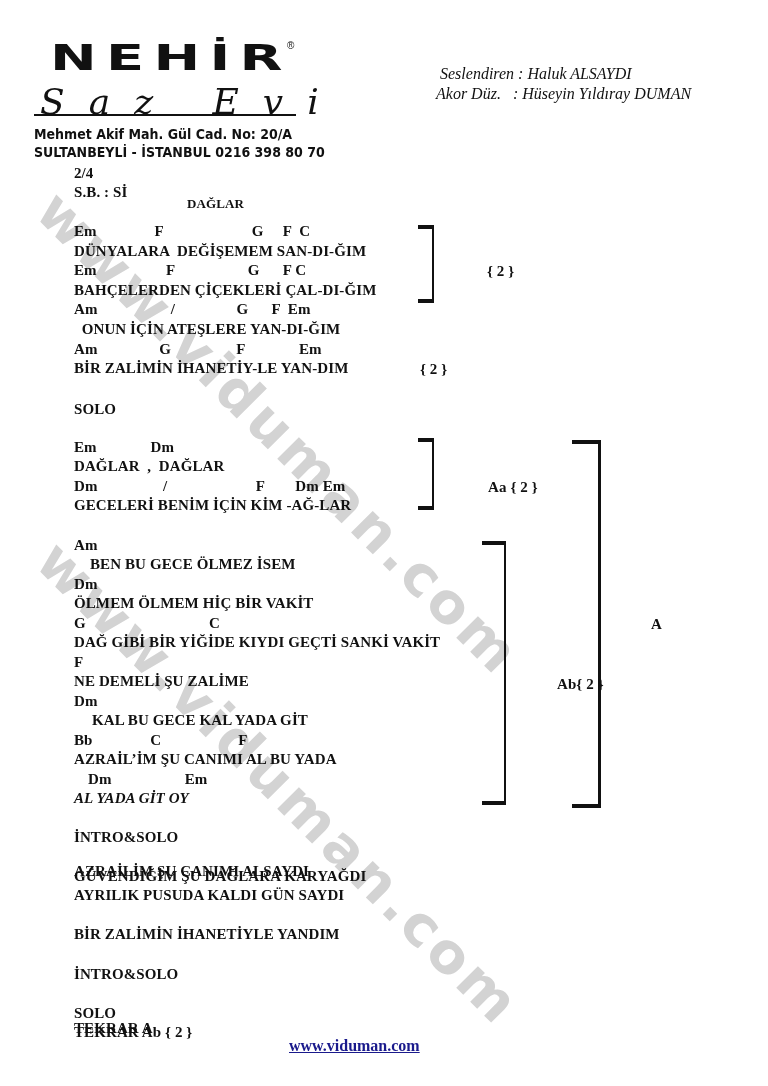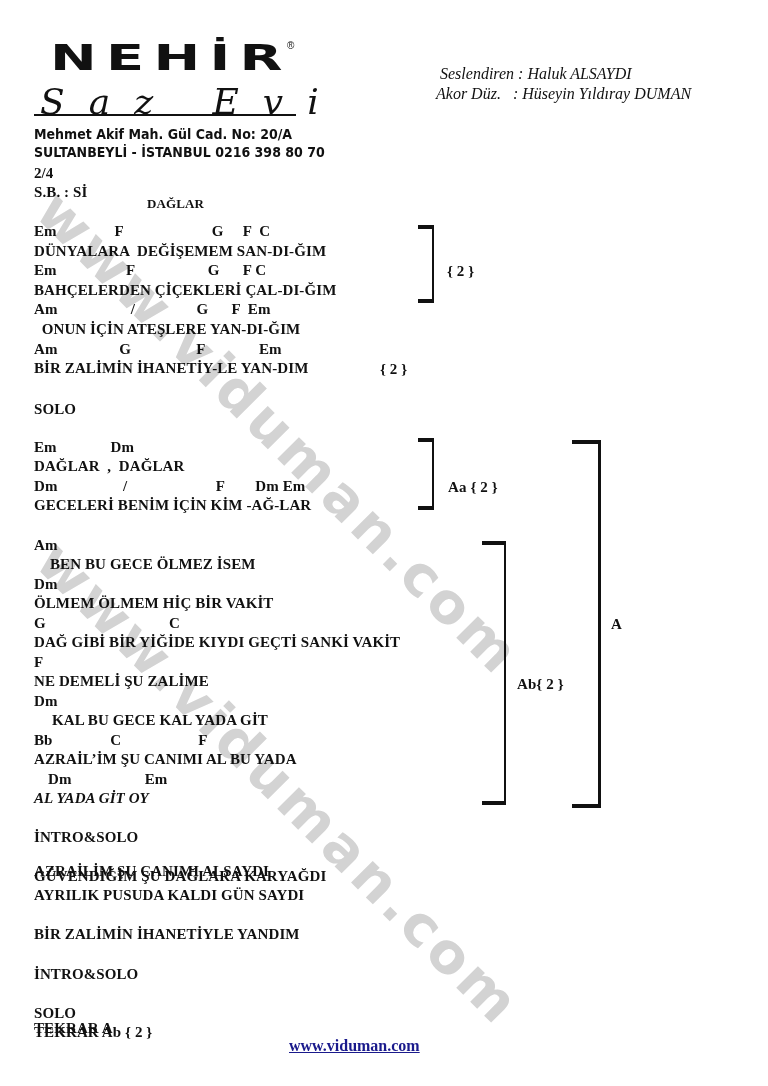--- a/index.html
+++ b/index.html
@@ -1,19 +1,19 @@
 <!DOCTYPE html>
 <html><head>
 <meta charset="utf-8">
 <style>
   html, body { margin:0; padding:0; background:#ffffff; }
   body { width:768px; height:1086px; position:relative; overflow:hidden;
          font-family:"Liberation Serif","DejaVu Serif",serif; color:#111; }
   .abs { position:absolute; white-space:pre; }
-  .line { font-size:15px; font-weight:bold; line-height:19px; letter-spacing:0.1px; }
+  .line { font-size:15px; font-weight:bold; line-height:19px; letter-spacing:0.1px;margin-left:40px; }
   .logo-main { font-family:"DejaVu Sans","Liberation Sans",sans-serif; font-weight:900;
                font-size:36px; letter-spacing:6px; transform:scaleX(1.55); transform-origin:left top; line-height:36px; }
   .reg { font-size:10px; font-family:"Liberation Sans",sans-serif; }
   .script { font-family:"DejaVu Serif",serif; font-style:italic; font-size:36px; letter-spacing:24px; line-height:36px; }
   .script-underline { position:absolute; height:2px; background:#111; }
   .addr { font-family:"DejaVu Sans","Liberation Sans",sans-serif; font-weight:bold; font-size:14px; line-height:18px;
           transform:scaleX(0.9); transform-origin:left top; }
   .credits { font-style:italic; font-size:16px; line-height:20px; }
   .wm { position:absolute; color:#d3d3d3; font-family:"DejaVu Sans","Liberation Sans",sans-serif; font-weight:bold;
         font-size:56px; letter-spacing:4px; transform-origin:left top; transform:rotate(45deg); white-space:nowrap; z-index:0; }

